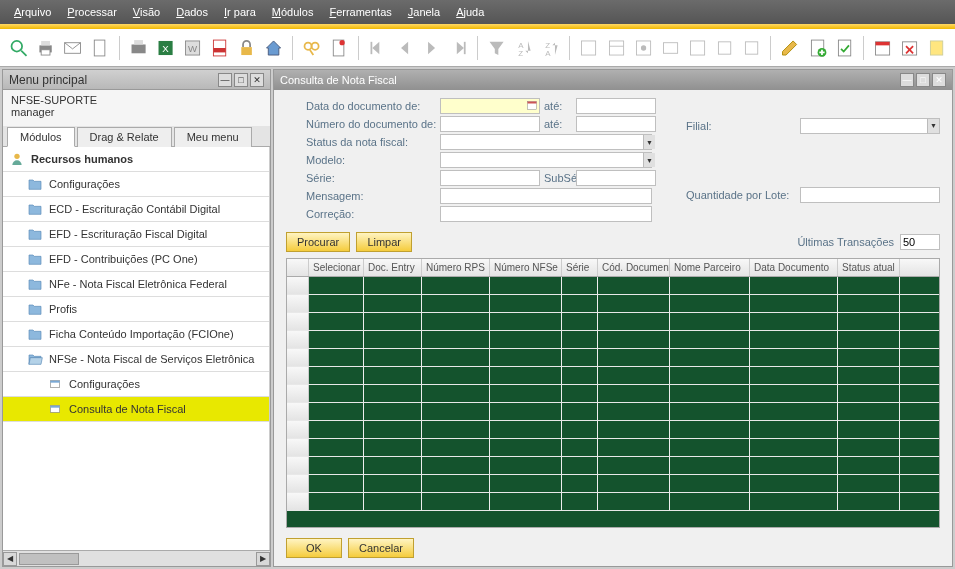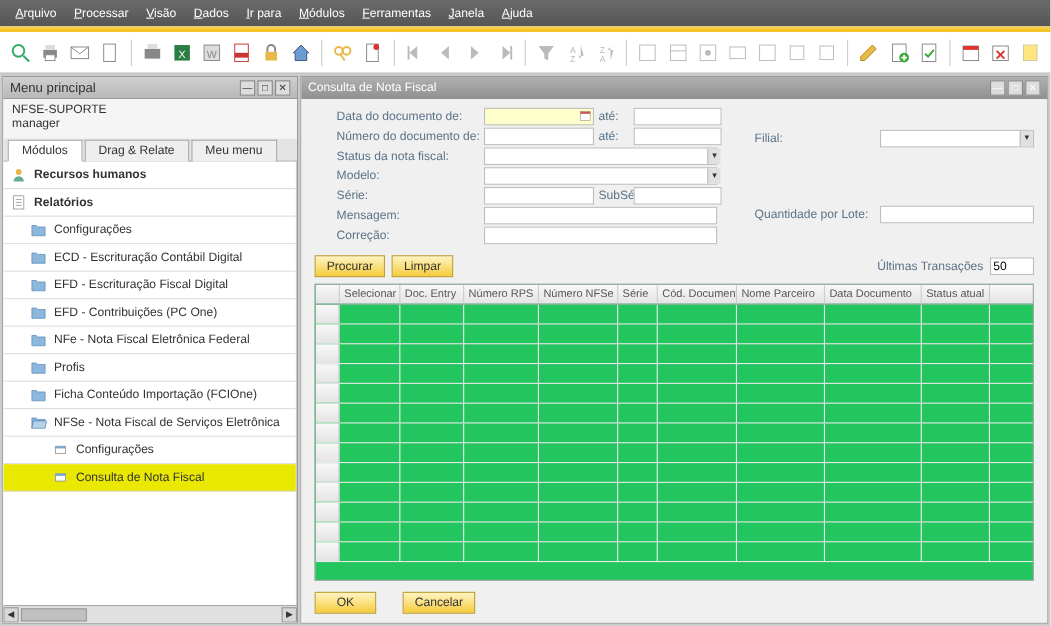--- a/index.html
+++ b/index.html
@@ -234,21 +234,21 @@
     padding: 0 10px;
     cursor: pointer;
     color: #333;
   }
   
   
   .table-wrap {
     margin-top: 6px;
     flex: 1;
     border: 1px solid #aaa;
-    background: #22c55e;
+    background: #14532d;
     overflow: hidden;
     display: flex;
     flex-direction: column;
   }
   .thead {
     display: flex;
     background: linear-gradient(#f8f8f8, #e4e4e4);
     border-bottom: 1px solid #aaa;
   }
   .th {
@@ -267,21 +267,21 @@
     font-size: 10px;
   }
   .rowhead {
     background: linear-gradient(#f8f8f8,#e4e4e4);
     border-right:1px solid #ccc;
   }
   
   .footer-row {
     margin-top: 10px;
     display: flex;
-    gap: 24px;
+    gap: 6px;
   }
 </style>
 </head>
 <body>
 
 <div class="menubar">
   <div class="menubar-item"><u>A</u><span>rquivo</span></div>
   <div class="menubar-item"><u>P</u>rocessar</div>
   <div class="menubar-item"><u>V</u>isão</div>
   <div class="menubar-item"><u>D</u>ados</div>
@@ -448,29 +448,20 @@
         <div class="tab">Meu menu</div>
       </div>
       <div class="tree" id="tree">
           <div class="tree-row bold">
             <svg class="tree-icon" viewBox="0 0 24 24">
               <circle cx="12" cy="8" r="4" fill="#e8b84a"></circle>
               <path d="M5 21 a7 7 0 0 1 14 0 z" fill="#6a9"></path>
             </svg>
             <span>Recursos humanos</span>
           </div>
-          <div class="tree-row bold">
-            <svg class="tree-icon" viewBox="0 0 24 24">
-              <rect x="5" y="3" width="14" height="18" fill="#fff" stroke="#888"></rect>
-              <line x1="8" y1="8" x2="16" y2="8" stroke="#888"></line>
-              <line x1="8" y1="12" x2="16" y2="12" stroke="#888"></line>
-              <line x1="8" y1="16" x2="16" y2="16" stroke="#888"></line>
-            </svg>
-            <span>Relatórios</span>
-          </div>
           <div class="tree-row indent1">
             <svg class="tree-icon" viewBox="0 0 24 24">
               <path d="M3 6 h6 l2 2 h10 v12 h-18 z" fill="#8db8dd" stroke="#5a8bb8"></path>
             </svg>
             <span>Configurações</span>
           </div>
           <div class="tree-row indent1">
             <svg class="tree-icon" viewBox="0 0 24 24">
               <path d="M3 6 h6 l2 2 h10 v12 h-18 z" fill="#8db8dd" stroke="#5a8bb8"></path>
             </svg>

